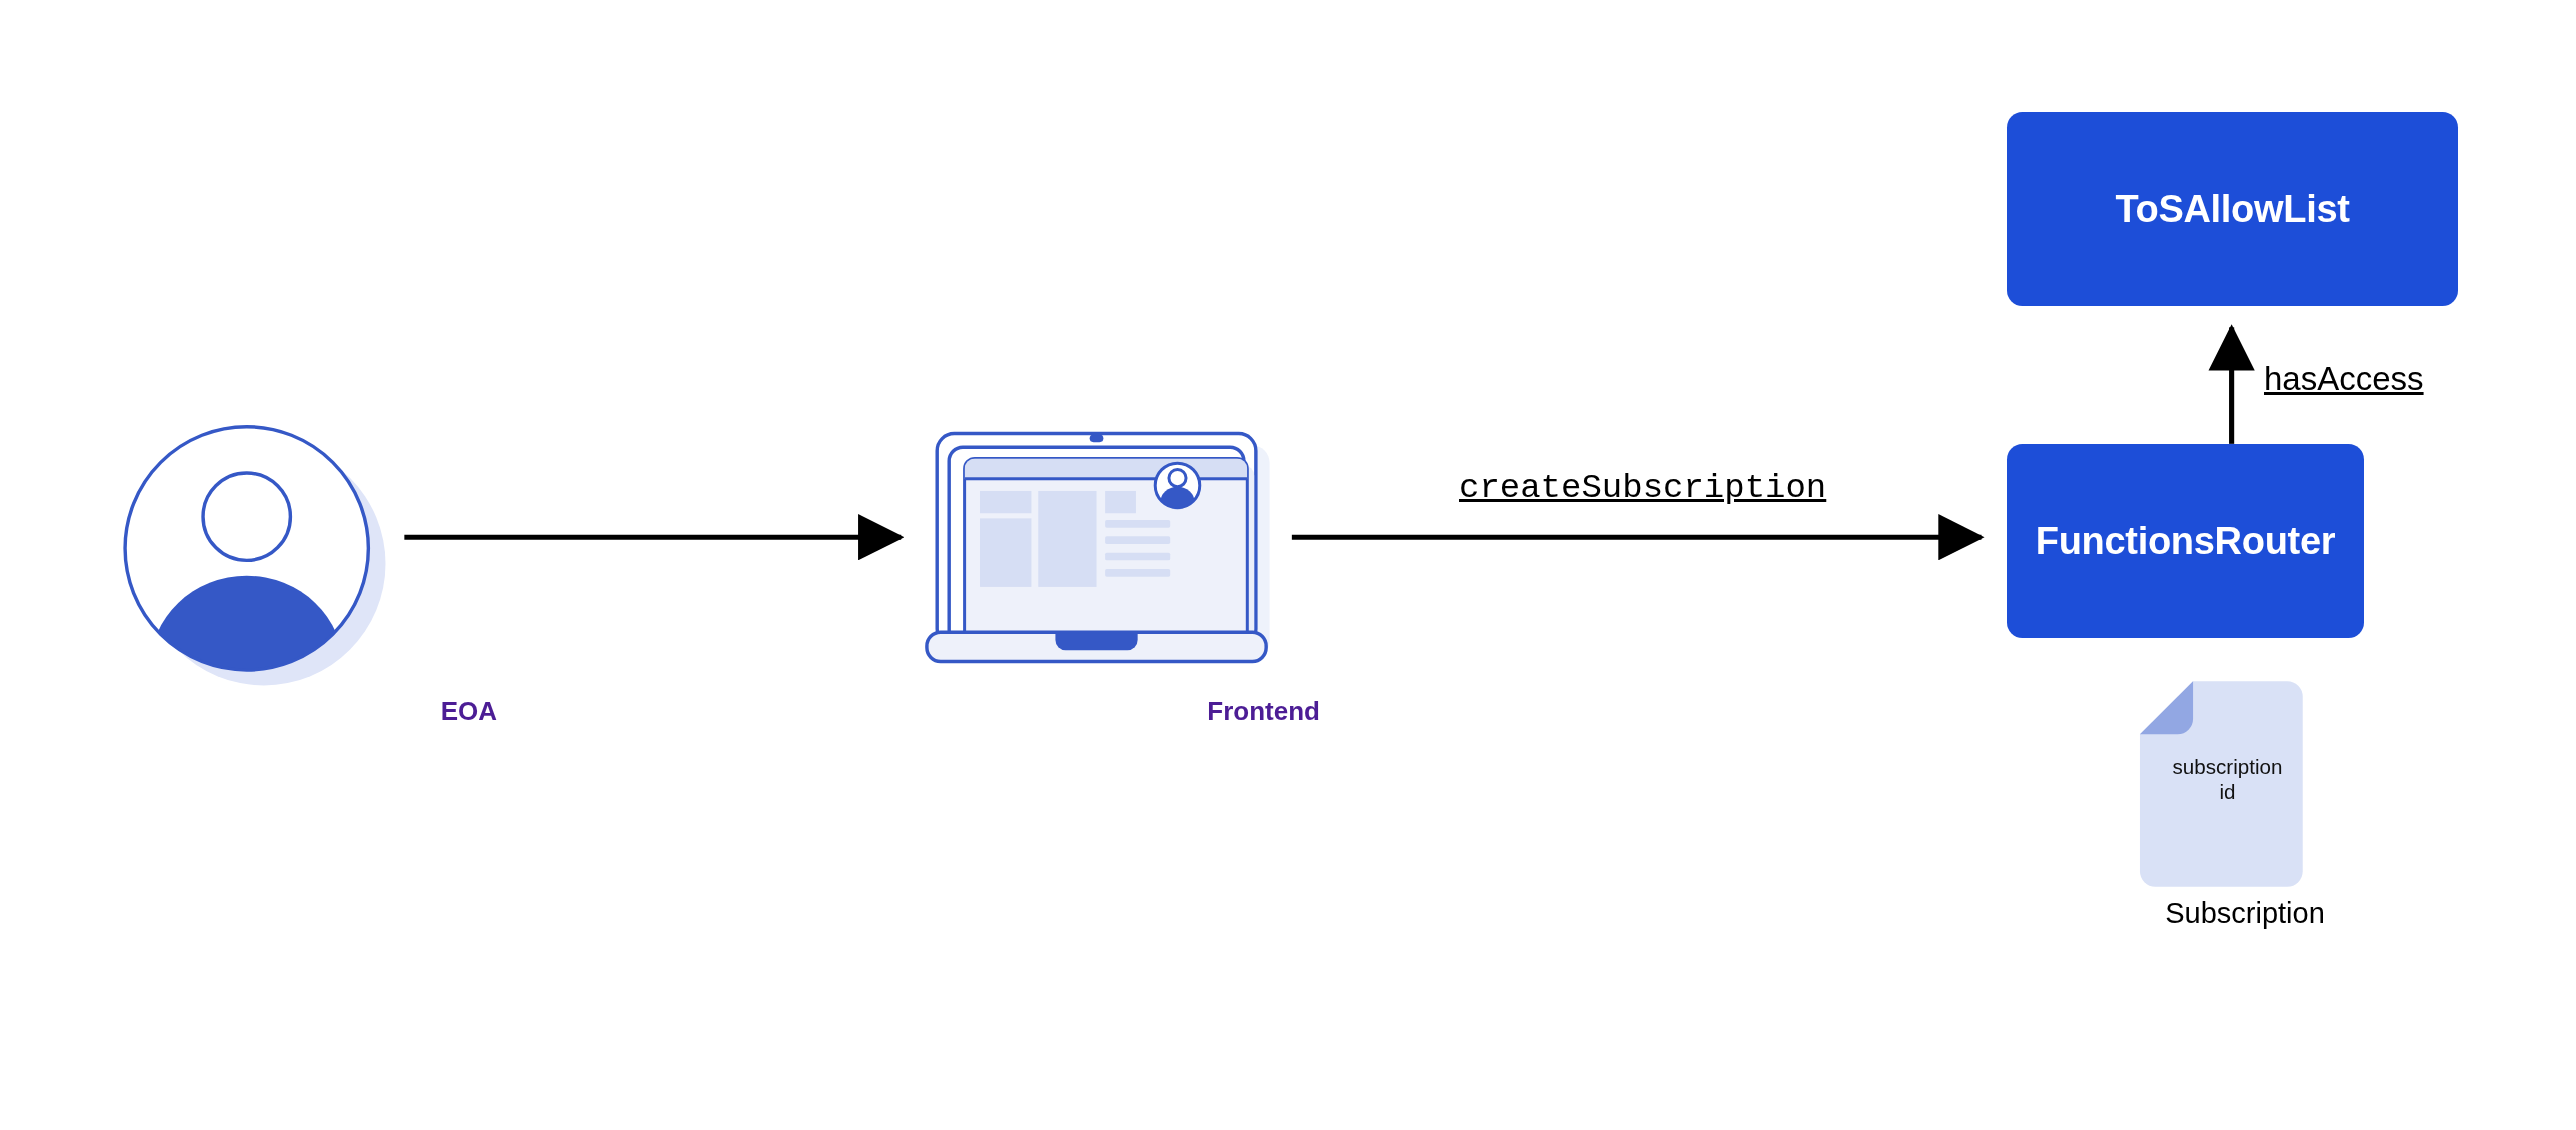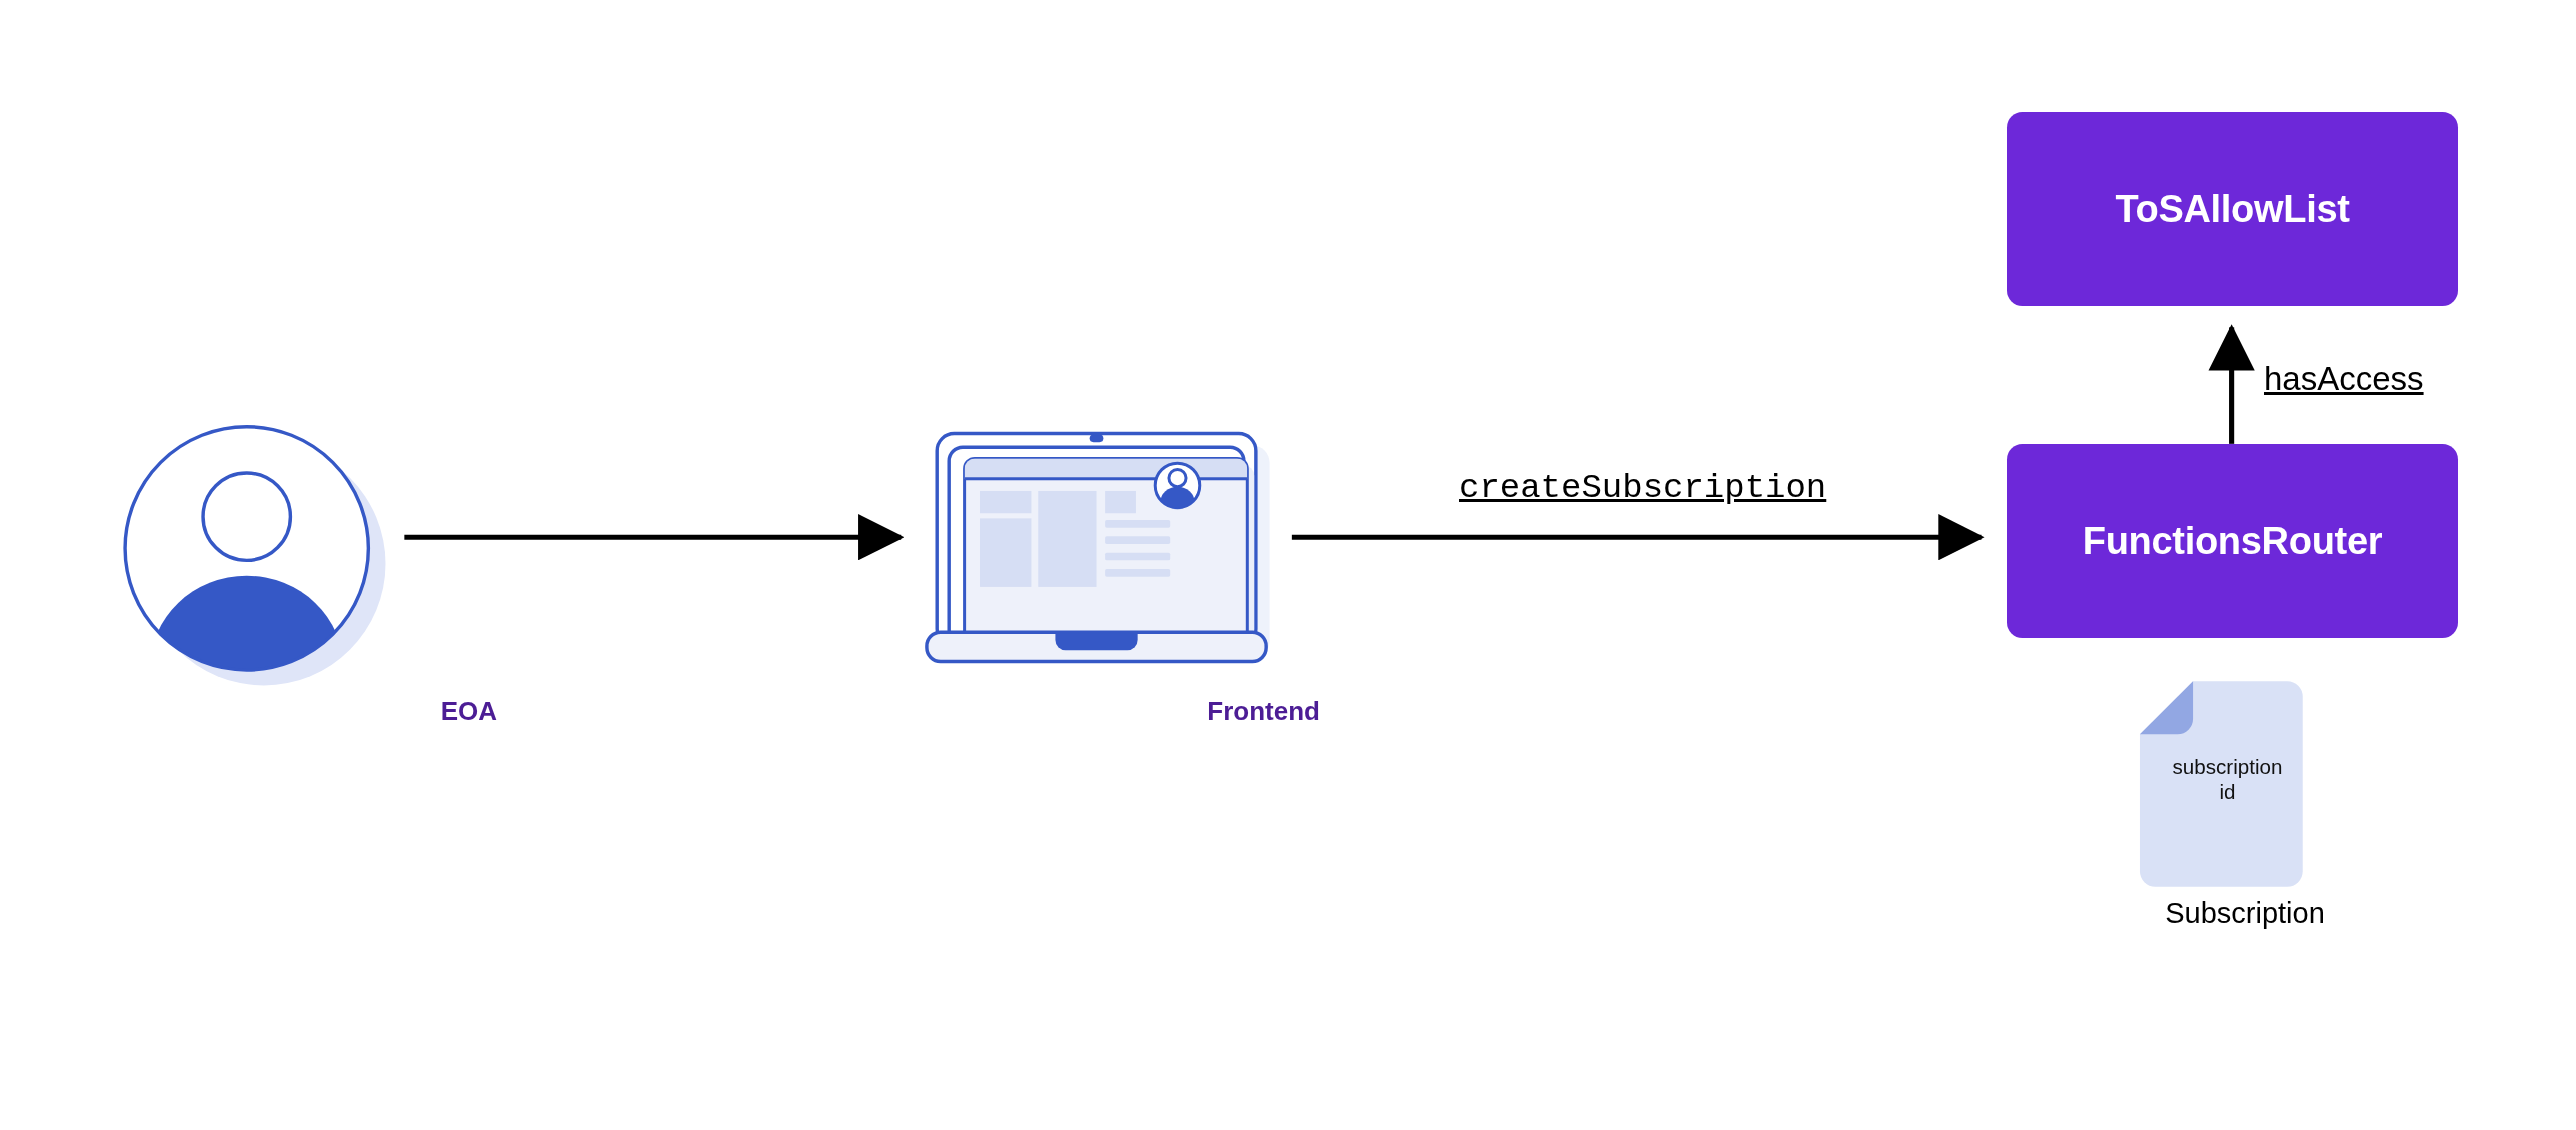--- a/index.html
+++ b/index.html
@@ -16,21 +16,21 @@
   }
   #canvas {
     position: absolute;
     inset: 0;
     width: 2576px;
     height: 1131px;
   }
   
   .contract-box {
     position: absolute;
-    background: #6d28d9;
+    background: #1d4ed8;
     border-radius: 15.4px;
     display: flex;
     align-items: center;
     justify-content: center;
   }
   .contract-label {
     color: #ffffff;
     font-family: "Liberation Sans", sans-serif;
     font-weight: bold;
     font-size: 38px;
@@ -39,21 +39,21 @@
   }
   #tos-allow-list {
     left: 2007px;
     top: 112px;
     width: 451px;
     height: 194px;
   }
   #functions-router {
     left: 2007px;
     top: 444px;
-    width: 451px;
+    width: 357px;
     height: 194px;
   }
   
   .edge-label {
     position: absolute;
     color: #000000;
     white-space: nowrap;
     text-decoration: underline;
   }
   #label-create-subscription {

